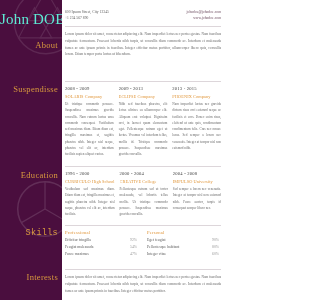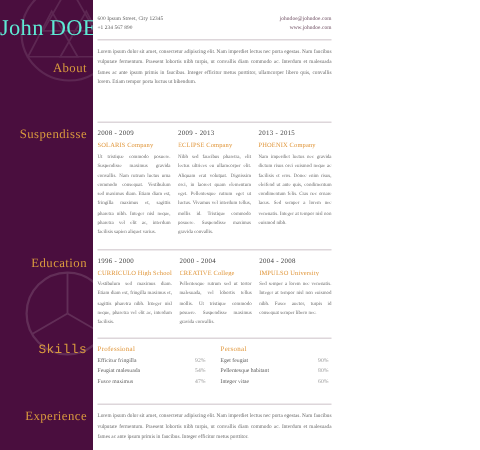--- a/index.html
+++ b/index.html
@@ -110,21 +110,21 @@
     </svg>
 
     <div class="name-block">
       <div class="name-text">John DOE</div>
     </div>
 
     <div class="side-label" style="top:40px;">About</div>
     <div class="side-label" style="top:84px;">Suspendisse</div>
     <div class="side-label" style="top:170px;padding-left:13px;">Education</div>
     <div class="side-label" style="top:228px;font-family:Liberation Mono, monospace;">Skills</div>
-    <div class="side-label" style="top:272px;">Experience</div>
+    <div class="side-label" style="top:272px;">Interests</div>
   </div>
 
   <div class="content">
 
     <div class="contact-row">
       <div class="contact-left">
         <div class="contact-line">600 Ipsum Street, City 12345</div>
         <div class="contact-line">+1 234 567 890</div>
       </div>
       <div class="contact-right">

